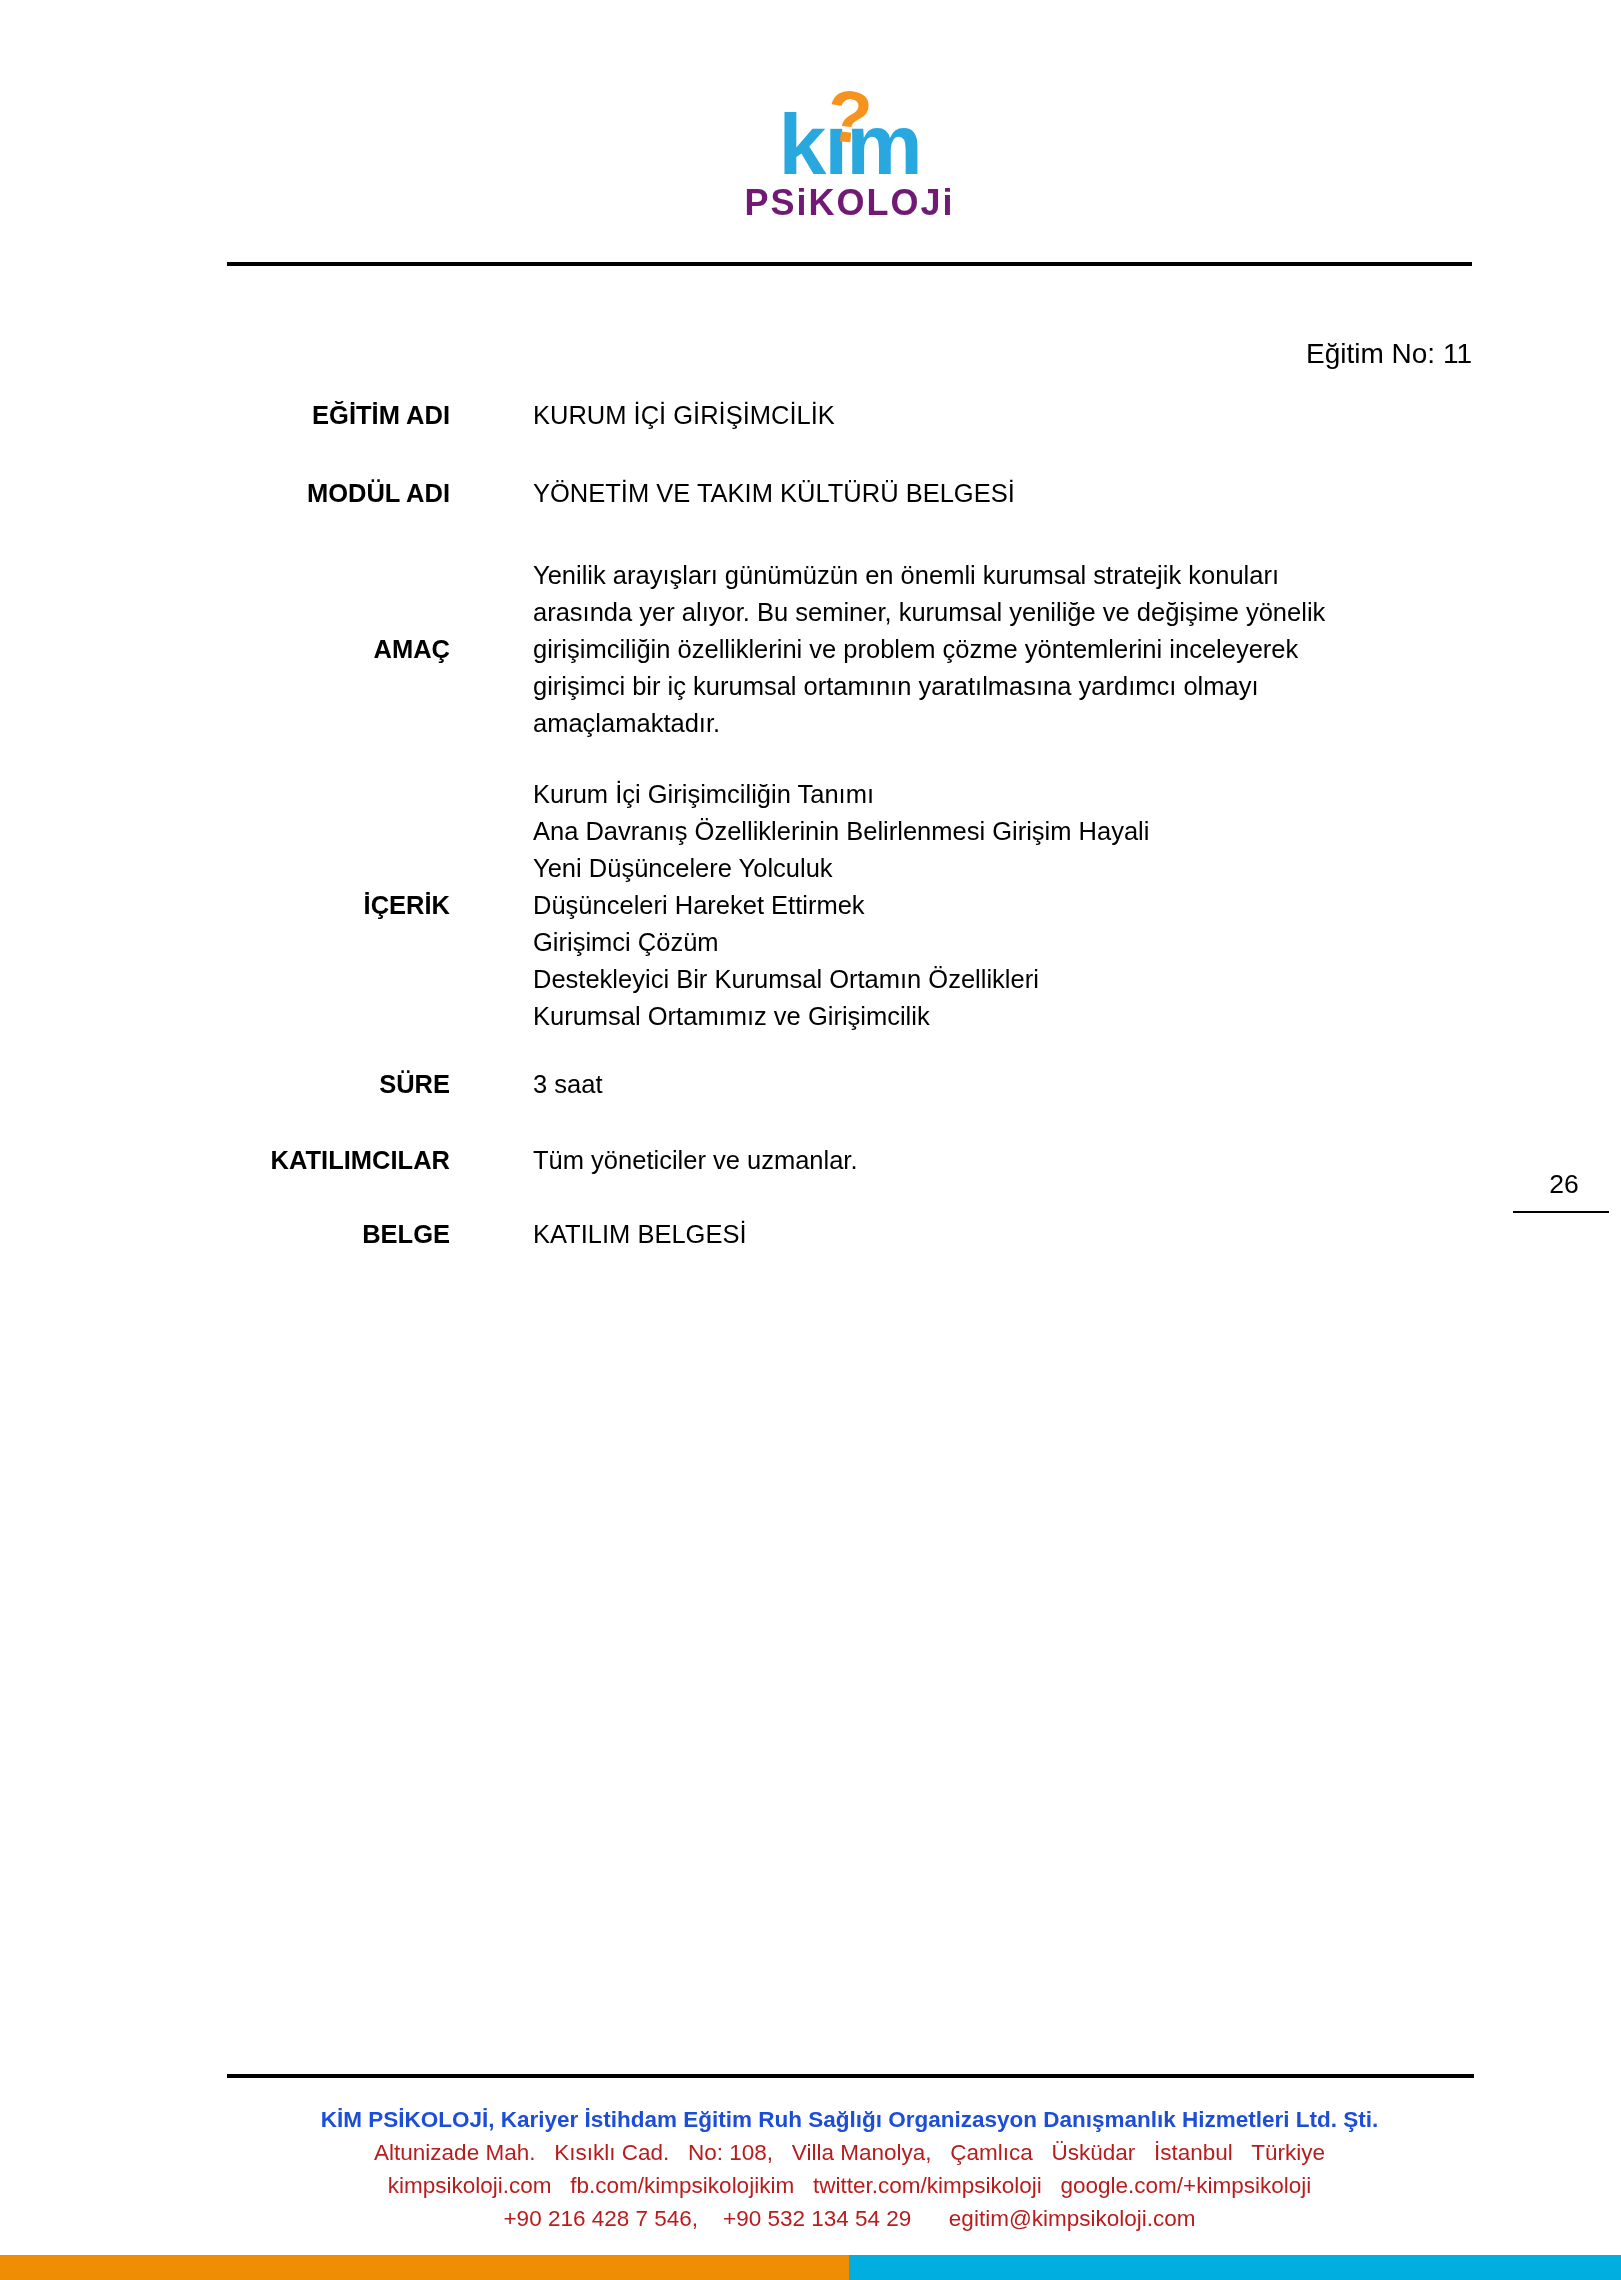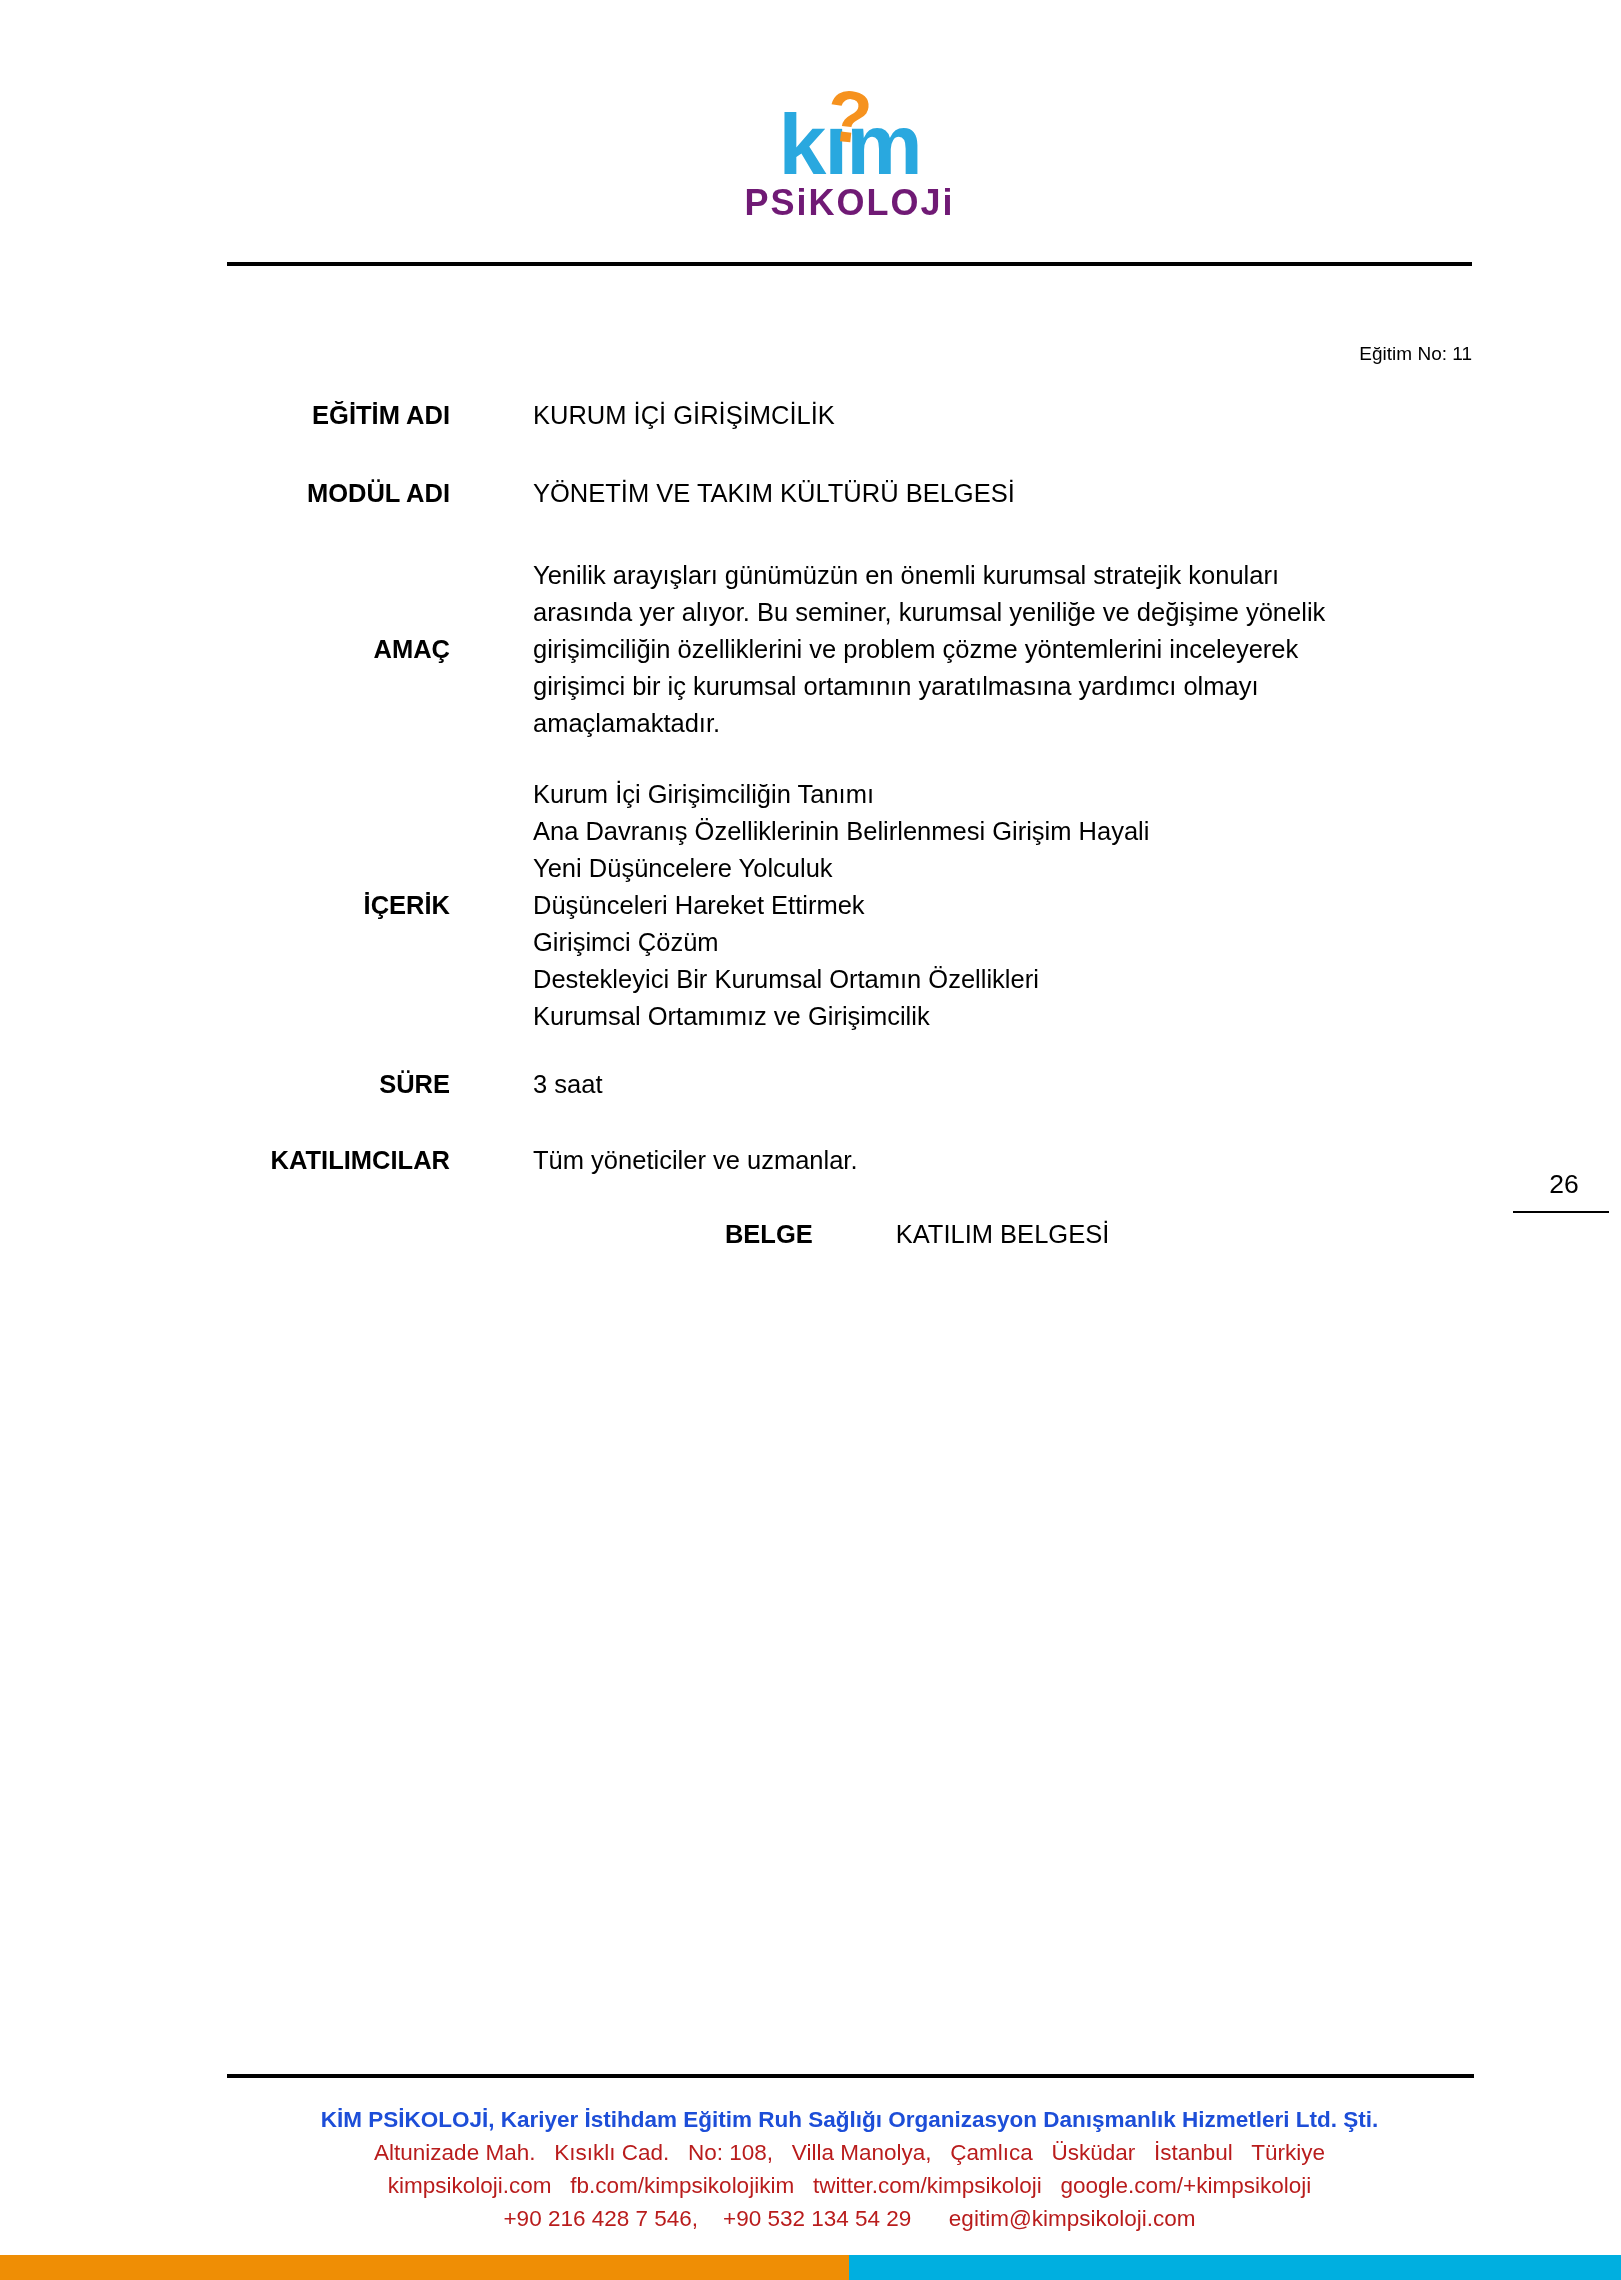--- a/index.html
+++ b/index.html
@@ -33,38 +33,38 @@
   }
 
   
   .rule{position:absolute;background:#000;height:3.9px;}
   .rule-header{left:227px;top:262px;width:1245px;}
   .rule-footer{left:227px;top:2074px;width:1247px;}
 
   
   .egitim-no{
     position:absolute;top:337px;right:149px;
-    font-size:19px;line-height:33px;
+    font-size:28px;line-height:33px;
   }
 
   
   .trow{
     position:absolute;left:227px;width:1245px;
     display:flex;align-items:center;
     font-size:25.5px;line-height:37px;
   }
   .trow .tlabel{flex:none;width:223px;text-align:right;font-weight:bold;}
   .trow .tvalue{margin-left:83px;white-space:pre-line;}
   .row-0{top:397px;height:37px;}
   .row-1{top:475px;height:37px;}
   .row-2{top:556px;height:186px;}
   .row-3{top:775px;height:261px;}
   .row-4{top:1066px;height:37px;align-items:center;}
   .row-5{top:1142px;height:37px;}
-  .row-6{top:1216px;height:37px;justify-content:center;}
+  .row-6{top:1216px;height:37px;}
 
   
   .page-number{
     position:absolute;left:1513px;top:1168px;width:96px;height:45px;
     box-sizing:border-box;border-bottom:2.9px solid #000;
     font-size:26.5px;line-height:33px;padding-left:5.9px;text-align:center;
   }
 
   
   .footer{

